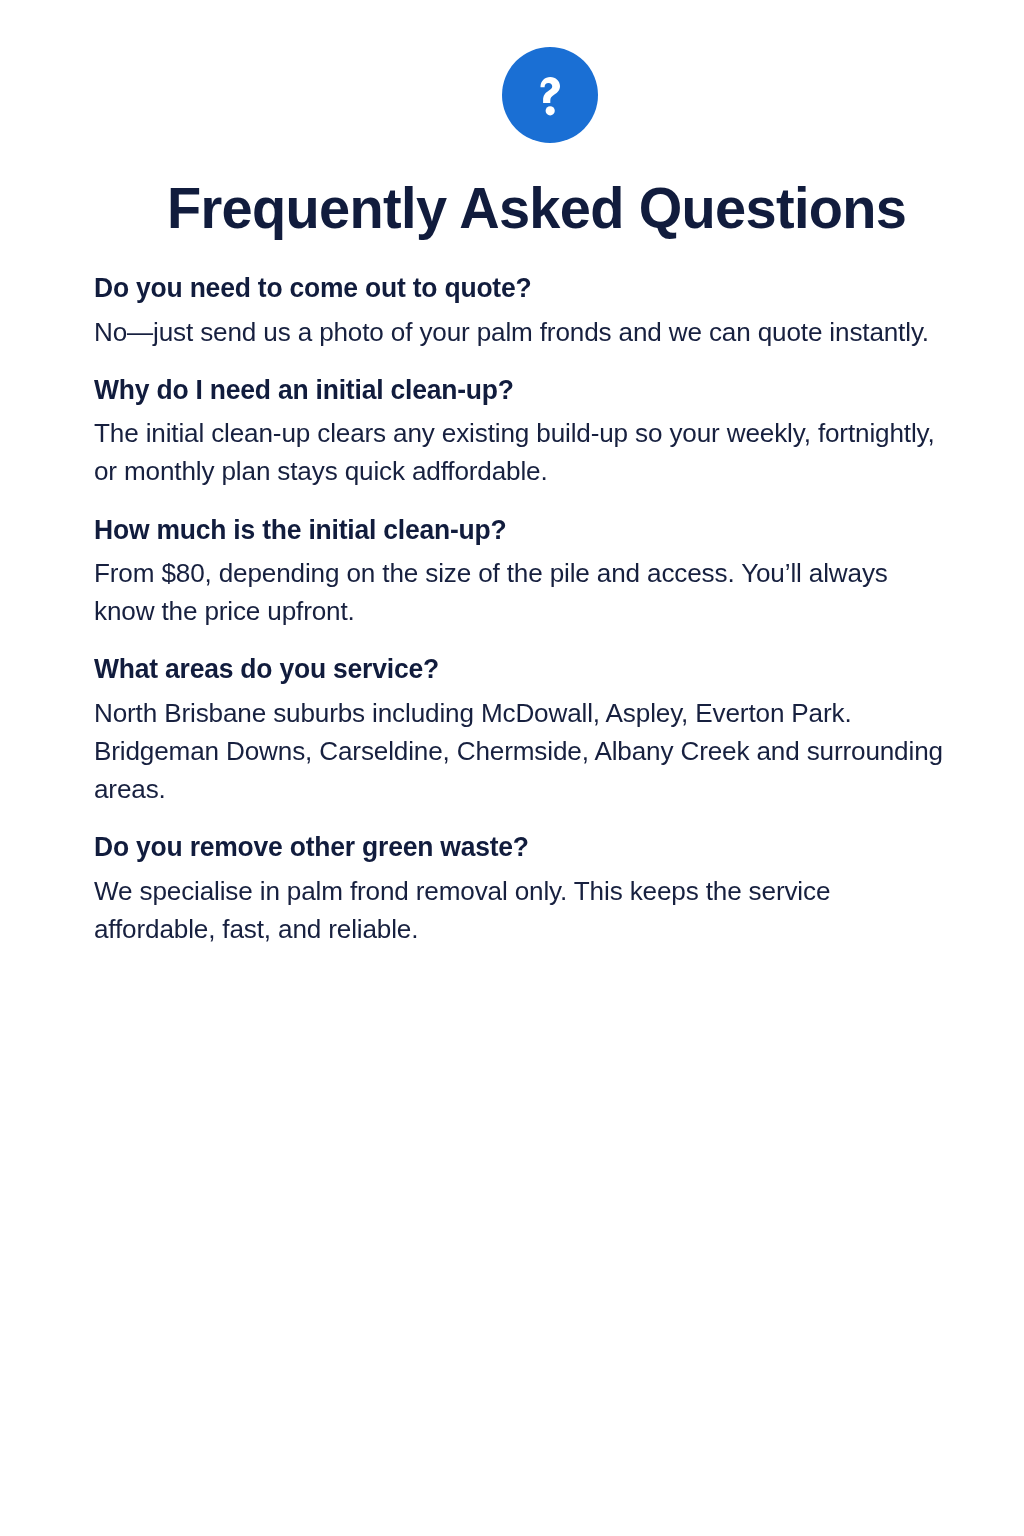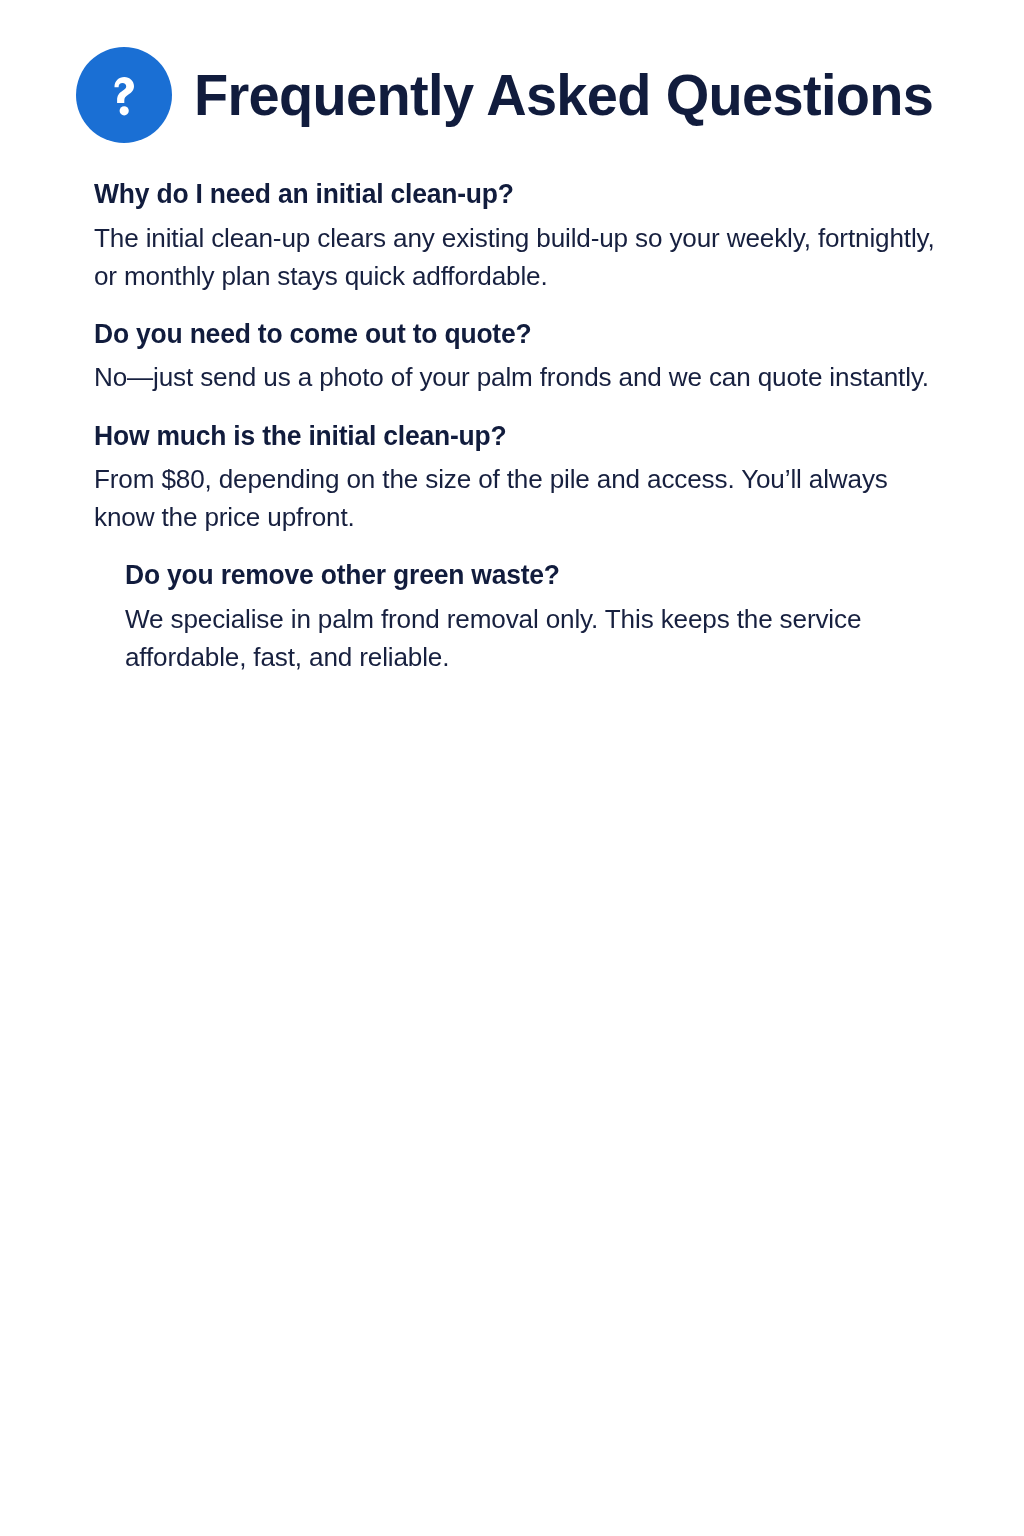--- a/index.html
+++ b/index.html
@@ -20,21 +20,22 @@
     height: 1536px;
     box-sizing: border-box;
     background: #ffffff;
   }
 
   
   .header {
     display: flex;
     align-items: center;
     padding: 47px 0 0 76px;
-    gap: 22px;
+    gap: 36px;
+    flex-direction: column;
   }
   .faq-badge {
     flex: 0 0 auto;
     width: 96px;
     height: 96px;
     border-radius: 50%;
     background: #1a6fd4;
     display: flex;
     align-items: center;
     justify-content: center;
@@ -52,21 +53,21 @@
     margin: 0;
   }
 
   
   .faq-list {
     padding: 34px 64px 0 94px;
   }
   .faq-item {
     margin-bottom: 22px;
   }
-  .faq-item:last-child { margin-bottom: 0; margin-left: 31px; }
+  .faq-item:last-child { margin-bottom: 0; }
 
   .faq-question {
     font-size: 27px;
     font-weight: 700;
     line-height: 1.28;
     letter-spacing: -0.2px;
     color: #111c3d;
     margin: 0 0 7px 0;
     transform: scaleX(0.98);
     transform-origin: left center;
@@ -94,38 +95,42 @@
         <path d="M21.5 22.5c0-5.4 4.3-9.6 9.8-9.6 5.4 0 9.7 4 9.7 9.1 0 4.2-2.3 6.4-5.6 8.6-3 2-4.1 3.4-4.1 6.2v2.1h-7.2v-2.7c0-4.6 1.8-7.1 5.5-9.5 2.7-1.8 3.6-2.8 3.6-4.5 0-1.9-1.5-3.2-3.7-3.2-2.4 0-3.9 1.5-3.9 3.9v0.3h-4.1z" fill="#ffffff"></path>
         <circle cx="31.2" cy="46.8" r="4.6" fill="#ffffff"></circle>
       </svg>
     </div>
     <h1 class="page-title">Frequently Asked Questions</h1>
   </div>
 
   <div class="faq-list">
 
     <div class="faq-item">
-      <p class="faq-question">Why do I need an initial clean-up?</p>
-      <p class="faq-answer">The initial clean-up clears any existing build-up so your weekly, fortnightly, or monthly plan stays quick adffordable.</p>
+      <p class="faq-question">Do you need to come out to quote?</p>
+      <p class="faq-answer">No—just send us a photo of your palm fronds and we can quote instantly.</p>
     </div>
 
     <div class="faq-item">
-      <p class="faq-question">Do you need to come out to quote?</p>
-      <p class="faq-answer">No—just send us a photo of your palm fronds and we can quote instantly.</p>
+      <p class="faq-question">Why do I need an initial clean-up?</p>
+      <p class="faq-answer">The initial clean-up clears any existing build-up so your weekly, fortnightly, or monthly plan stays quick adffordable.</p>
     </div>
 
     <div class="faq-item">
       <p class="faq-question">How much is the initial clean-up?</p>
       <p class="faq-answer">From $80, depending on the size of the pile and access. You’ll always know the price upfront.</p>
     </div>
 
 
 
 
 
+    <div class="faq-item">
+      <p class="faq-question">What areas do you service?</p>
+      <p class="faq-answer">North Brisbane suburbs including McDowall, Aspley, Everton Park. Bridgeman Downs, Carseldine, Chermside, Albany Creek and surrounding areas.</p>
+    </div>
 
     <div class="faq-item">
       <p class="faq-question">Do you remove other green waste?</p>
       <p class="faq-answer">We specialise in palm frond removal only. This keeps the service affordable, fast, and reliable.</p>
     </div>
 
   </div>
 </div>
 
 </body></html>

